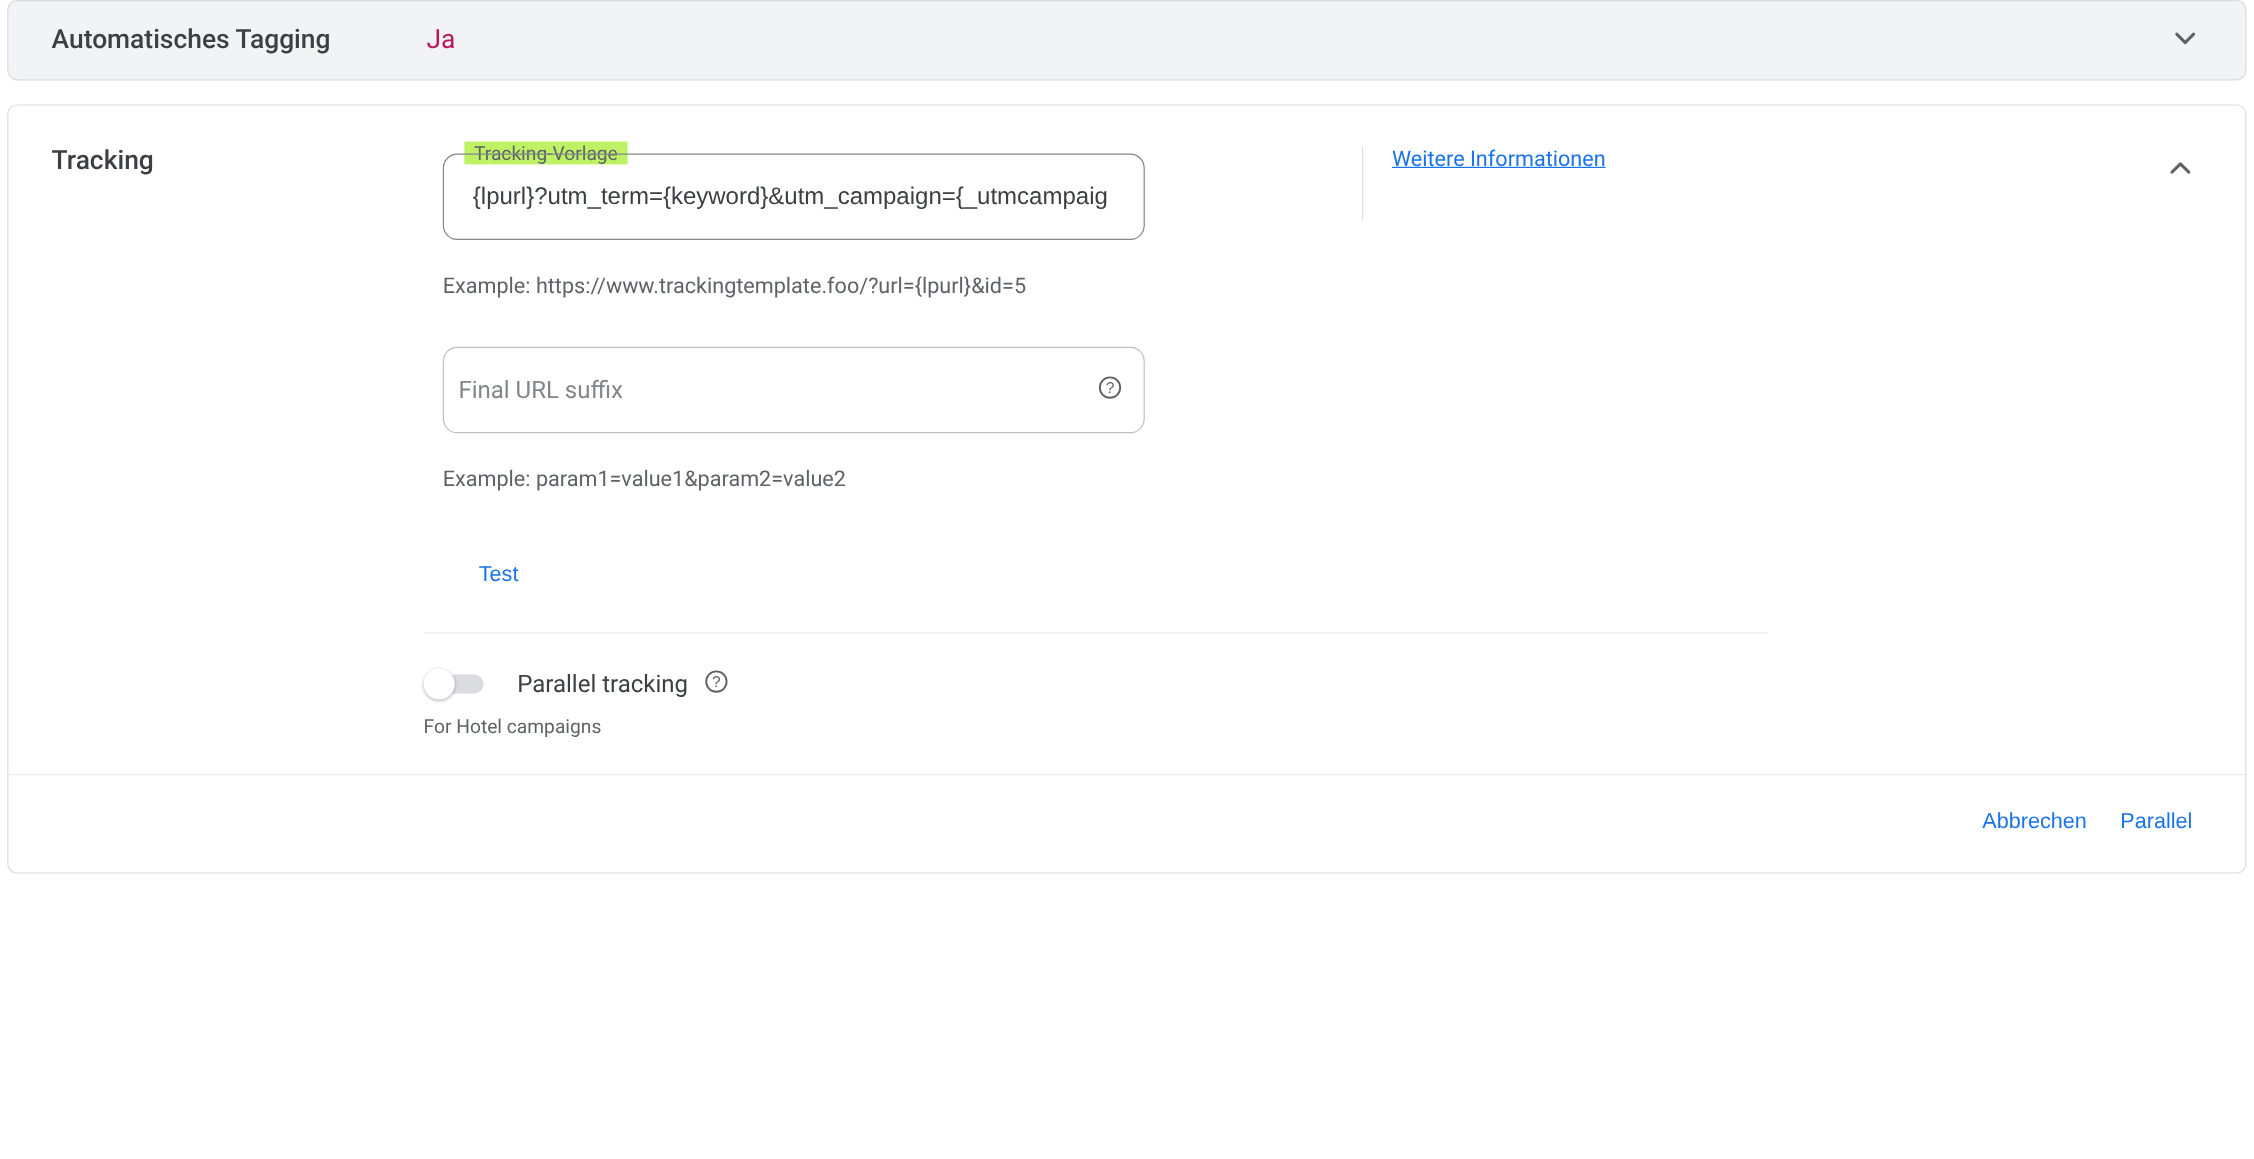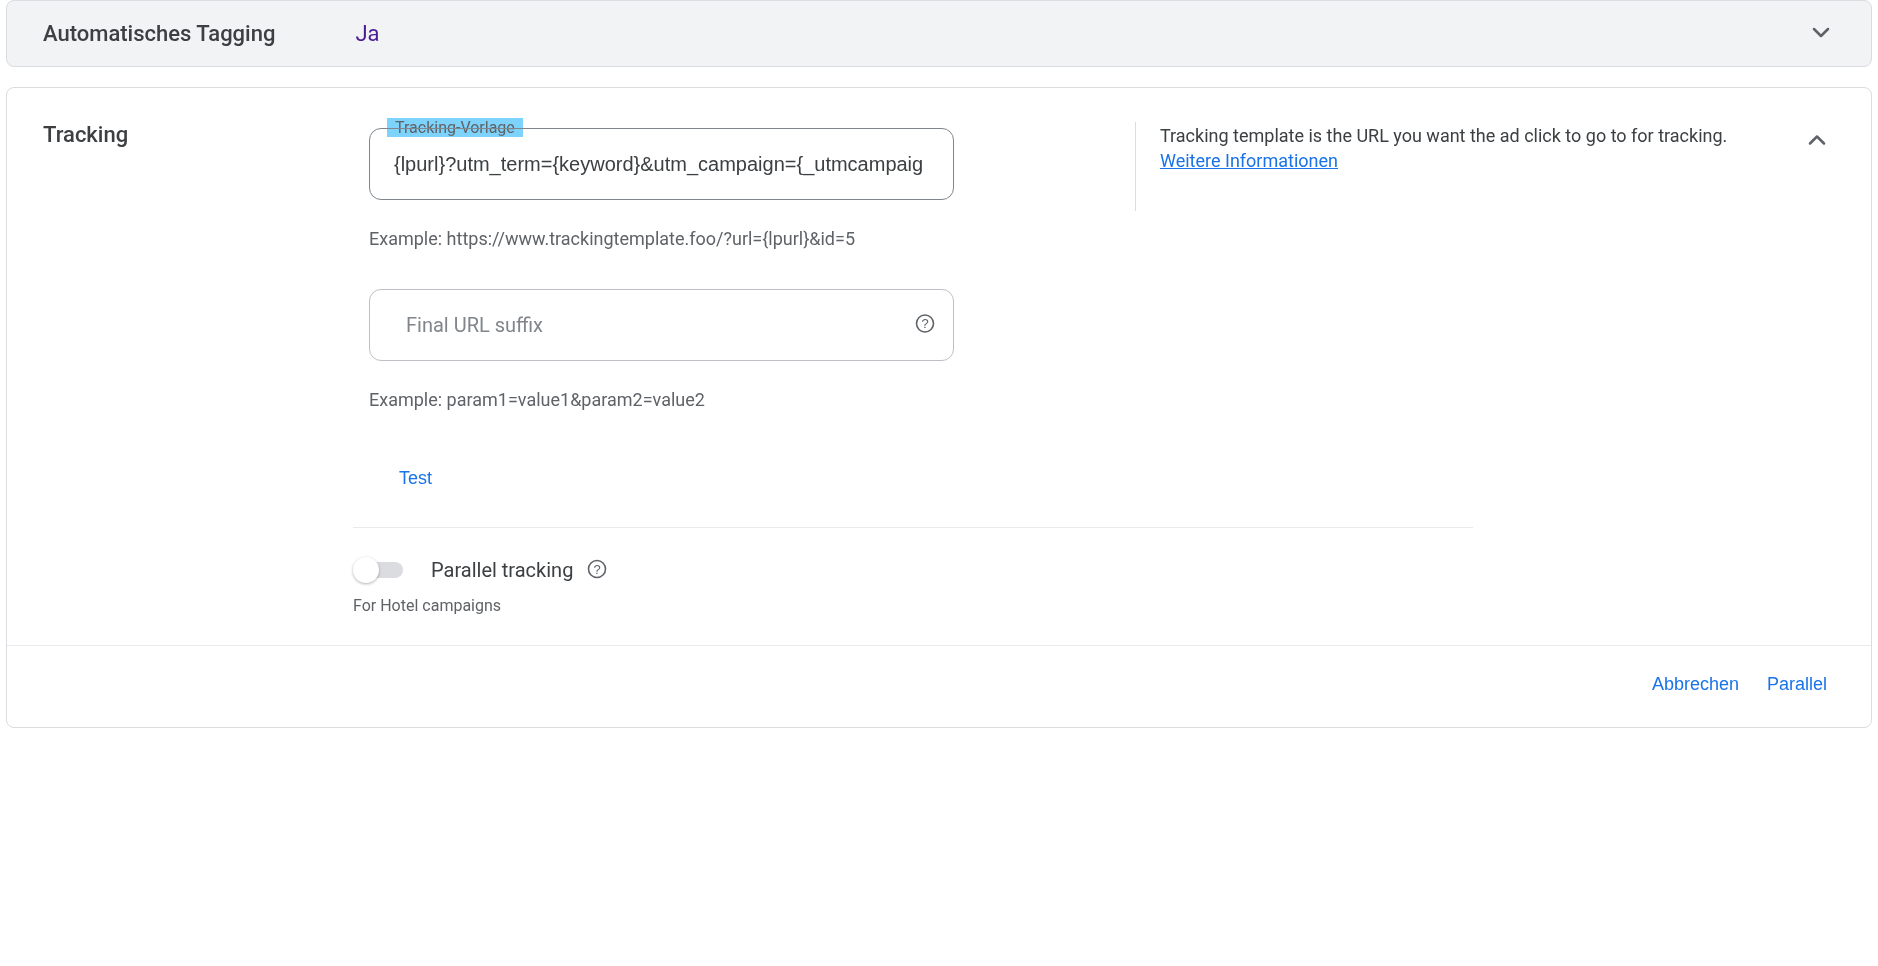--- a/index.html
+++ b/index.html
@@ -27,21 +27,21 @@
     gap: 40px;
   }
   .autotag-title {
     font-size: 22px;
     font-weight: 500;
     color: #3c4043;
     margin-right: 40px;
   }
   .autotag-value {
     font-size: 22px;
-    color: #4c1d95;
+    color: #be185d;
   }
   .autotag-chevron {
     position: absolute;
     right: 30px;
     top: 50%;
     transform: translateY(-50%);
     cursor: pointer;
     padding: 6px;
   }
 
@@ -119,28 +119,28 @@
     width: 100%;
     font-size: 20px;
     color: #3c4043;
     background: transparent;
   }
   .outlined-field input::placeholder { color: #80868b; }
   .float-label {
     position: absolute;
     top: -10px;
     left: 18px;
-    background: #7dd3fc;
+    background: #bef264;
     padding: 0 8px;
     font-size: 16px;
     color: #5f6368;
   }
   .inline-placeholder {
     position: absolute;
-    left: 36px;
+    left: 12px;
     font-size: 20px;
     color: #80868b;
     pointer-events: none;
   }
   .help-icon {
     position: absolute;
     right: 18px;
     top: 50%;
     transform: translateY(-50%);
     cursor: pointer;
@@ -283,21 +283,20 @@
         <button class="test-btn">Test</button>
 
       </div>
 
       <div class="tracking-right">
         <span class="collapse-chevron">
           <svg class="chev" viewBox="0 0 24 24">
               <path d="M6 15l6-6 6 6"></path>
             </svg>
         </span>
-        <div class="tracking-right-text">Tracking template is the URL you want the ad click to go to for tracking.</div>
         <a href="#">Weitere Informationen</a>
       </div>
 
     </div>
 
     <div style="margin-left:310px; max-width:1120px;">
       <hr class="divider">
       <div class="parallel-row">
         <div class="switch">
           <div class="switch-track"></div>

